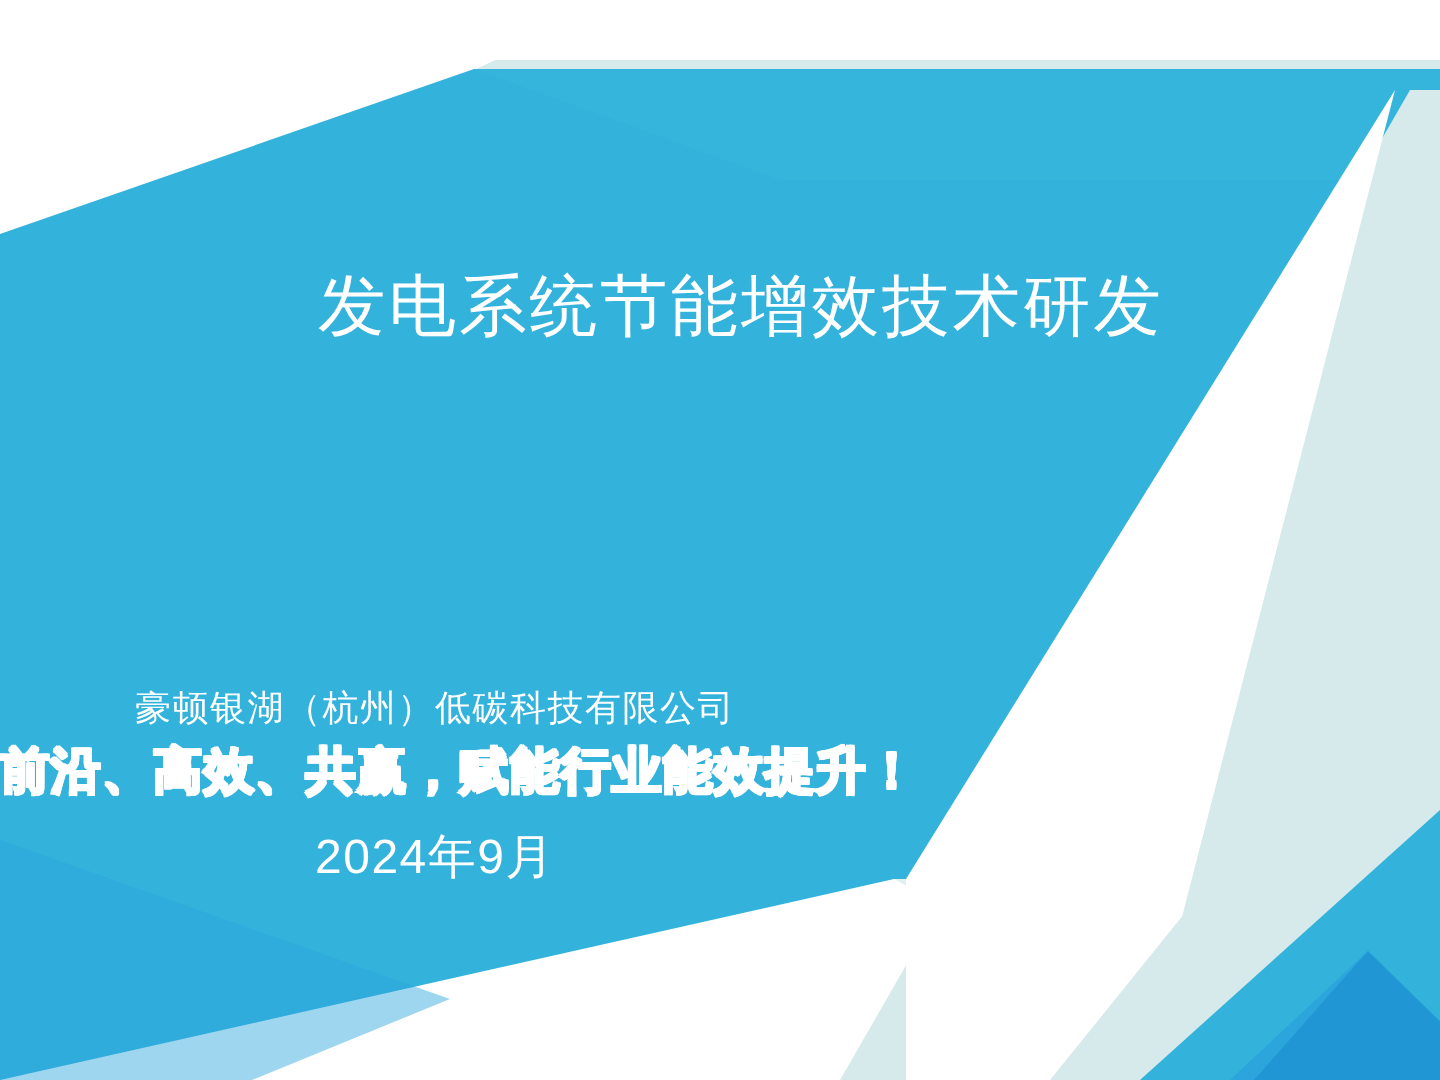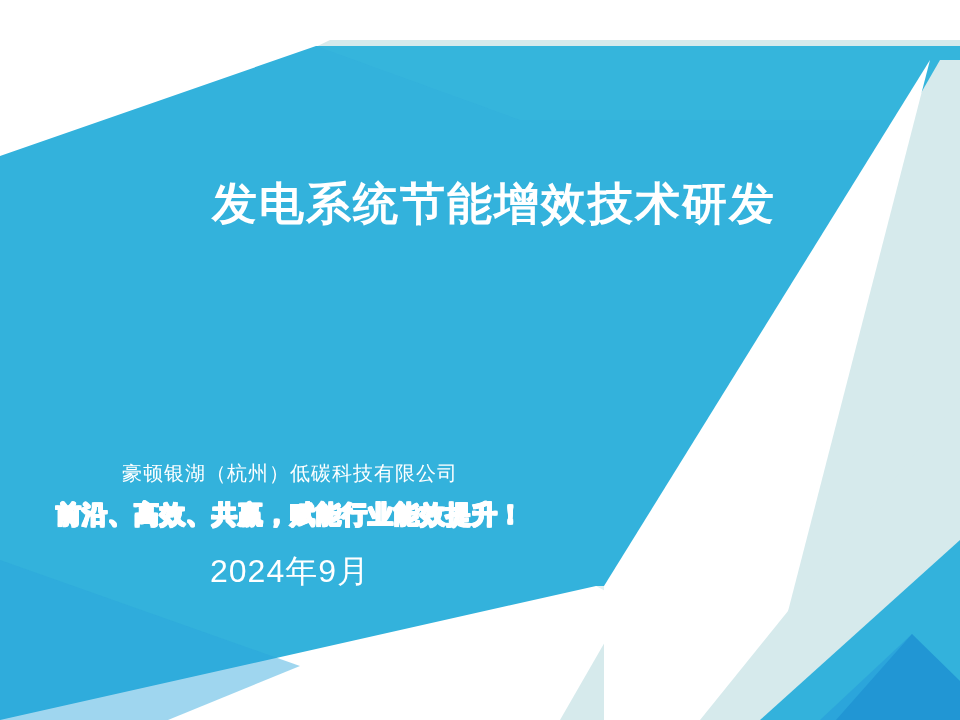--- a/index.html
+++ b/index.html
@@ -36,49 +36,49 @@
     left: 0;
     top: 168px;
     width: 960px;
     text-align: center;
     z-index: 5;
   }
   .title-line {
     display: block;
     color: #ffffff;
     font-size: 45px;
-    font-weight: bold;
+    font-weight: normal;
     line-height: 72px;
     letter-spacing: 2px;
     white-space: nowrap;
     padding-left: 28px;
   }
 
   
   #footer-block {
     position: absolute;
     left: 0;
     top: 455px;
     width: 580px;
     text-align: center;
     z-index: 5;
   }
   #company-name {
     display: block;
     color: #ffffff;
-    font-size: 20px;
+    font-size: 24px;
     font-weight: normal;
     line-height: 36px;
     letter-spacing: 1px;
     white-space: nowrap;
   }
   #slogan {
     display: block;
     color: #ffffff;
-    font-size: 25px;
+    font-size: 33px;
     font-weight: bold;
     line-height: 46px;
     letter-spacing: 1px;
     white-space: nowrap;
     -webkit-text-stroke: 1.6px #ffffff;
     text-shadow:
        1px 0 0 #ffffff, -1px 0 0 #ffffff,
        0 1px 0 #ffffff, 0 -1px 0 #ffffff,
        1px 1px 0 #ffffff, -1px -1px 0 #ffffff,
        1px -1px 0 #ffffff, -1px 1px 0 #ffffff;

